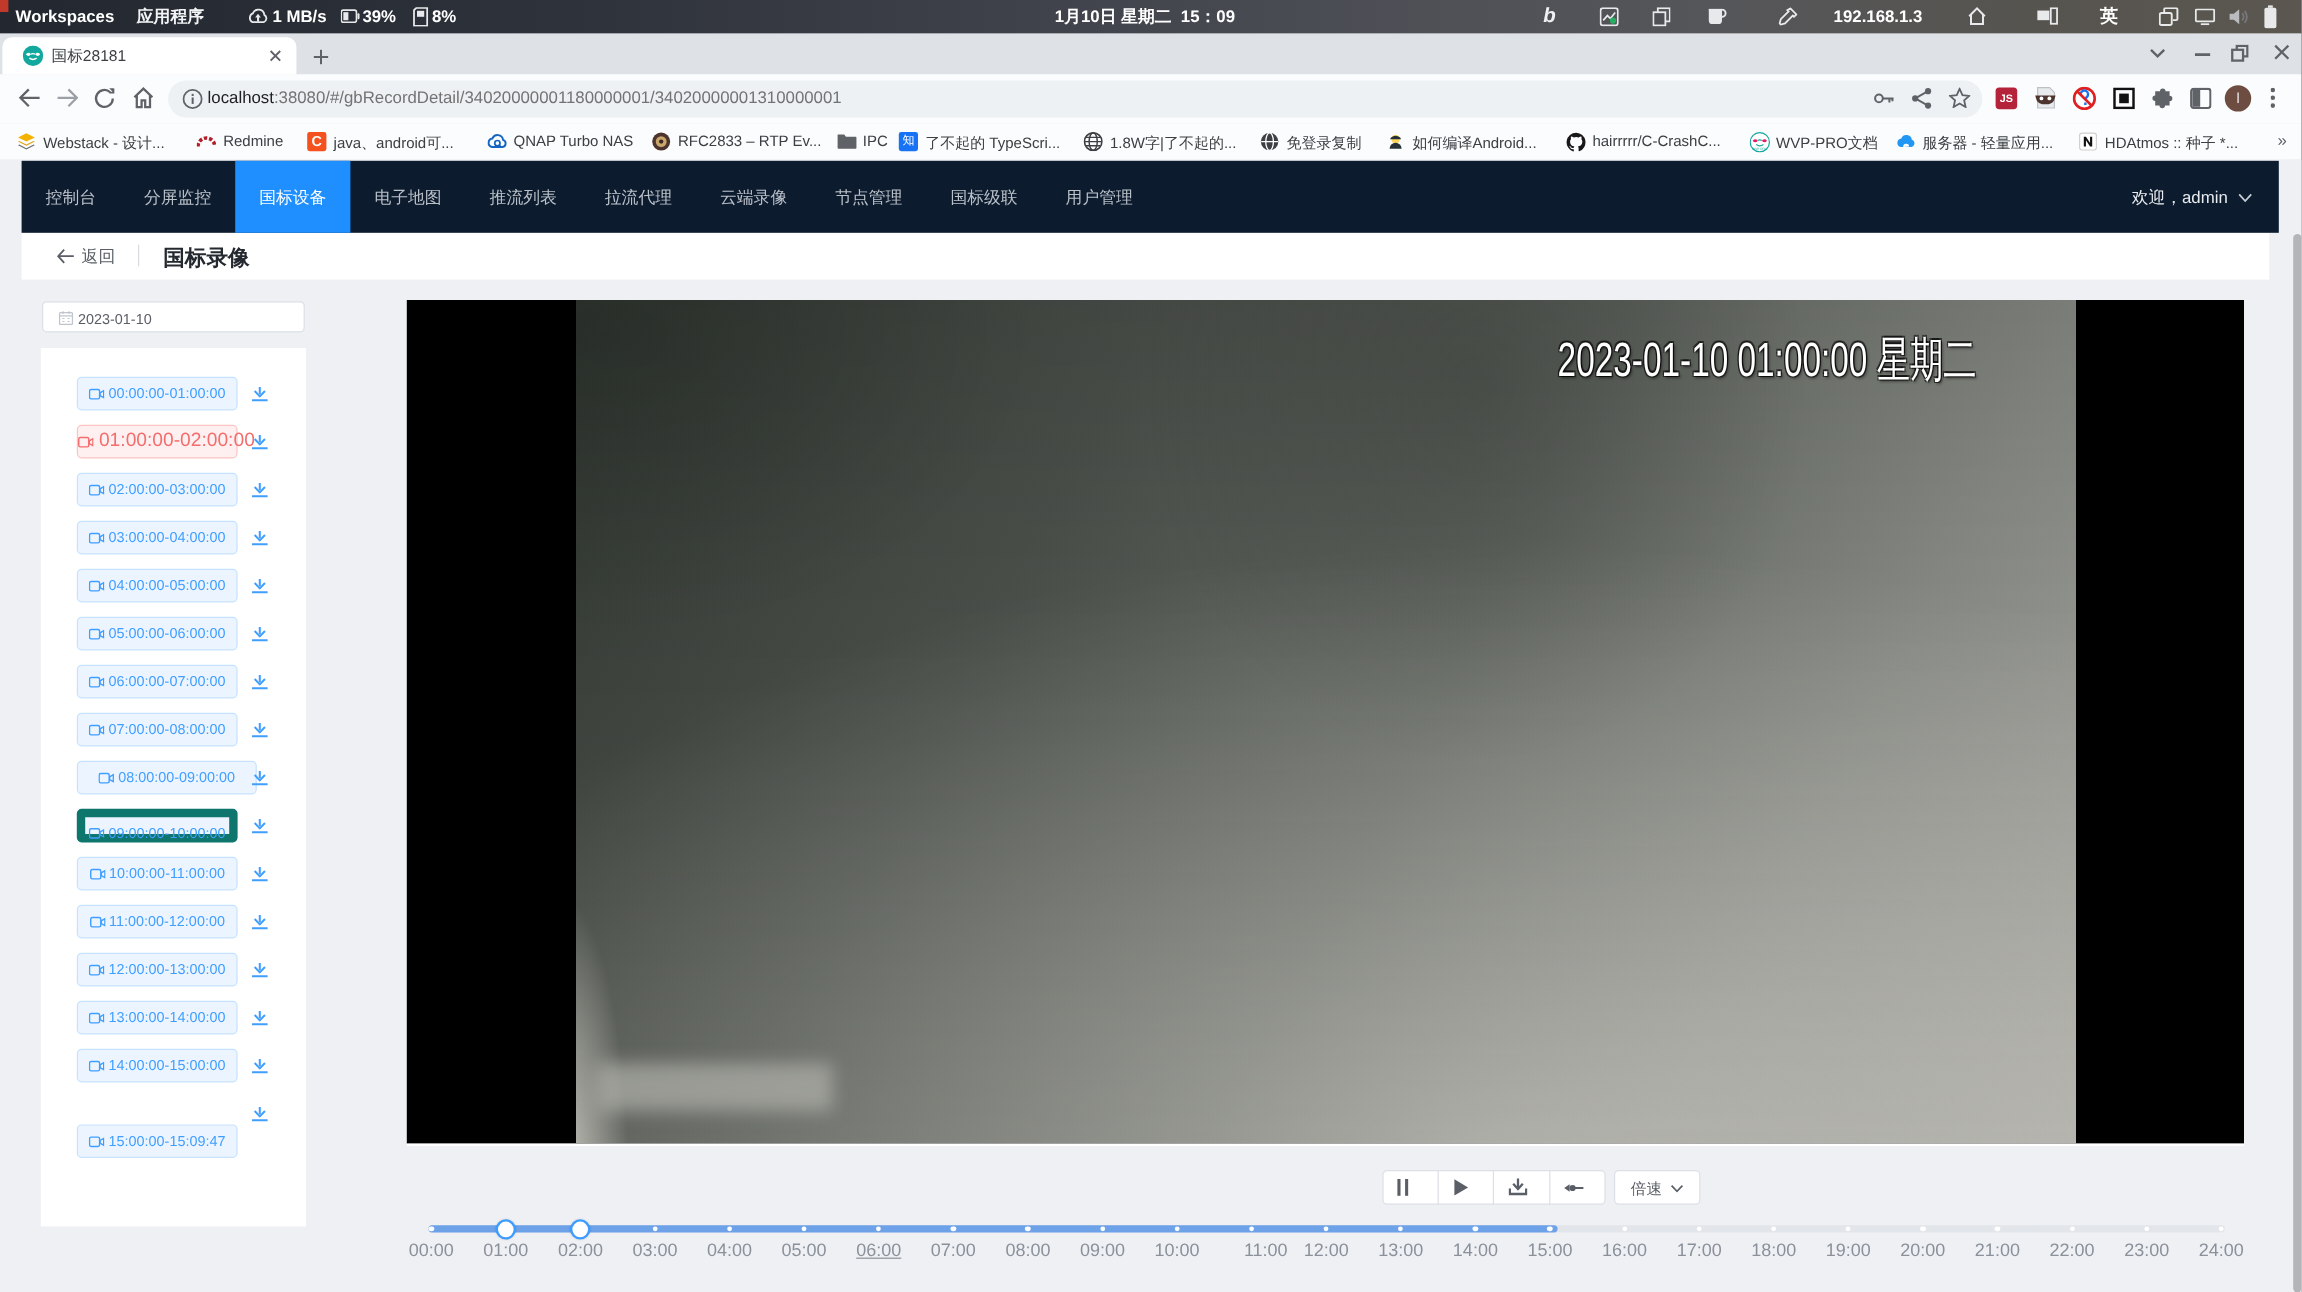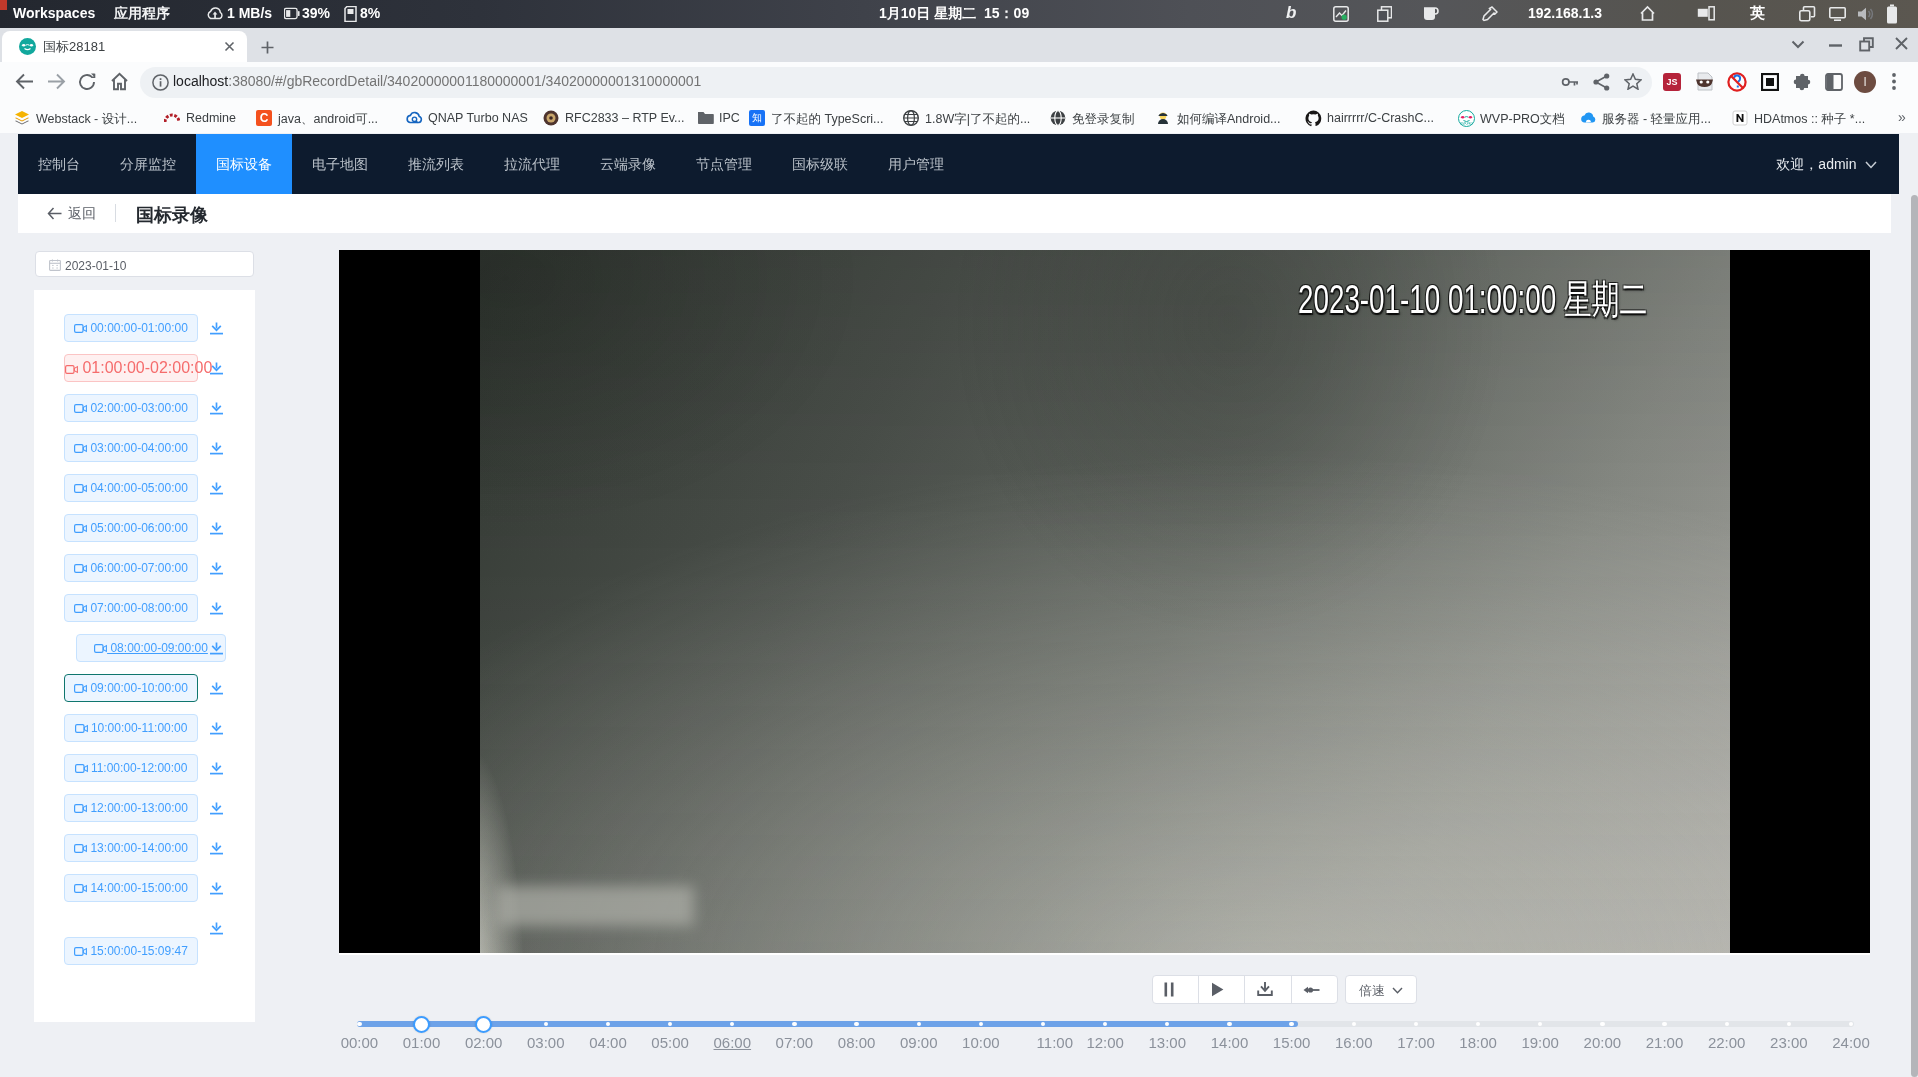--- a/index.html
+++ b/index.html
@@ -363,30 +363,30 @@
         </svg></div>
 <div class="abs" style="left:30px;top:303.5px;width:134px;height:28px;border-radius:4px;font-size:12px;line-height:26px;text-align:center;white-space:nowrap;background:#ecf5ff;border:1px solid #c6e2ff;color:#409eff;"><svg style="vertical-align:-2px" width="13" height="11" viewBox="0 0 13 11">
           <rect x="0.6" y="1.6" width="8.4" height="7.8" rx="1.4" fill="none" stroke="#409eff" stroke-width="1.2"></rect>
           <path d="M9.4 4.4 L12.4 2.6 V8.4 L9.4 6.6 Z" fill="none" stroke="#409eff" stroke-width="1.1"></path>
         </svg> 07:00:00-08:00:00</div>
 <div class="abs" style="left:174px;top:309.5px;"><svg width="17" height="16" viewBox="0 0 17 16">
           <path d="M8.5 2.5 V8.5" stroke="#409eff" stroke-width="1.7" fill="none"></path>
           <path d="M4.2 5.8 L8.5 10.3 L12.8 5.8" stroke="#409eff" stroke-width="1.7" fill="none"></path>
           <path d="M2 13.6 H15" stroke="#409eff" stroke-width="1.7" fill="none"></path>
         </svg></div>
-<div class="abs" style="left:42px;top:343.5px;width:150px;height:28px;border-radius:4px;font-size:12px;line-height:26px;text-align:center;white-space:nowrap;background:#ecf5ff;border:1px solid #c6e2ff;color:#409eff;text-decoration:underline;"><svg style="vertical-align:-2px" width="13" height="11" viewBox="0 0 13 11">
+<div class="abs" style="left:30px;top:343.5px;width:150px;height:28px;border-radius:4px;font-size:12px;line-height:26px;text-align:center;white-space:nowrap;background:#ecf5ff;border:1px solid #c6e2ff;color:#409eff;"><svg style="vertical-align:-2px" width="13" height="11" viewBox="0 0 13 11">
           <rect x="0.6" y="1.6" width="8.4" height="7.8" rx="1.4" fill="none" stroke="#409eff" stroke-width="1.2"></rect>
           <path d="M9.4 4.4 L12.4 2.6 V8.4 L9.4 6.6 Z" fill="none" stroke="#409eff" stroke-width="1.1"></path>
         </svg> 08:00:00-09:00:00</div>
 <div class="abs" style="left:174px;top:349.5px;"><svg width="17" height="16" viewBox="0 0 17 16">
           <path d="M8.5 2.5 V8.5" stroke="#409eff" stroke-width="1.7" fill="none"></path>
           <path d="M4.2 5.8 L8.5 10.3 L12.8 5.8" stroke="#409eff" stroke-width="1.7" fill="none"></path>
           <path d="M2 13.6 H15" stroke="#409eff" stroke-width="1.7" fill="none"></path>
         </svg></div>
-<div class="abs" style="left:30px;top:383.5px;width:134px;height:28px;border-radius:4px;font-size:12px;line-height:26px;text-align:center;white-space:nowrap;background:#ecf5ff;border:1px solid #0f766e;color:#409eff;"><svg style="vertical-align:-2px" width="13" height="11" viewBox="0 0 13 11">
+<div class="abs" style="left:30px;top:383.5px;width:134px;height:28px;border-radius:4px;font-size:12px;line-height:26px;text-align:center;white-space:nowrap;background:#ecf5ff;border:7px solid #0f766e;color:#409eff;"><svg style="vertical-align:-2px" width="13" height="11" viewBox="0 0 13 11">
           <rect x="0.6" y="1.6" width="8.4" height="7.8" rx="1.4" fill="none" stroke="#409eff" stroke-width="1.2"></rect>
           <path d="M9.4 4.4 L12.4 2.6 V8.4 L9.4 6.6 Z" fill="none" stroke="#409eff" stroke-width="1.1"></path>
         </svg> 09:00:00-10:00:00</div>
 <div class="abs" style="left:174px;top:389.5px;"><svg width="17" height="16" viewBox="0 0 17 16">
           <path d="M8.5 2.5 V8.5" stroke="#409eff" stroke-width="1.7" fill="none"></path>
           <path d="M4.2 5.8 L8.5 10.3 L12.8 5.8" stroke="#409eff" stroke-width="1.7" fill="none"></path>
           <path d="M2 13.6 H15" stroke="#409eff" stroke-width="1.7" fill="none"></path>
         </svg></div>
 <div class="abs" style="left:30px;top:423.5px;width:134px;height:28px;border-radius:4px;font-size:12px;line-height:26px;text-align:center;white-space:nowrap;background:#ecf5ff;border:1px solid #c6e2ff;color:#409eff;"><svg style="vertical-align:-2px" width="13" height="11" viewBox="0 0 13 11">
           <rect x="0.6" y="1.6" width="8.4" height="7.8" rx="1.4" fill="none" stroke="#409eff" stroke-width="1.2"></rect>

